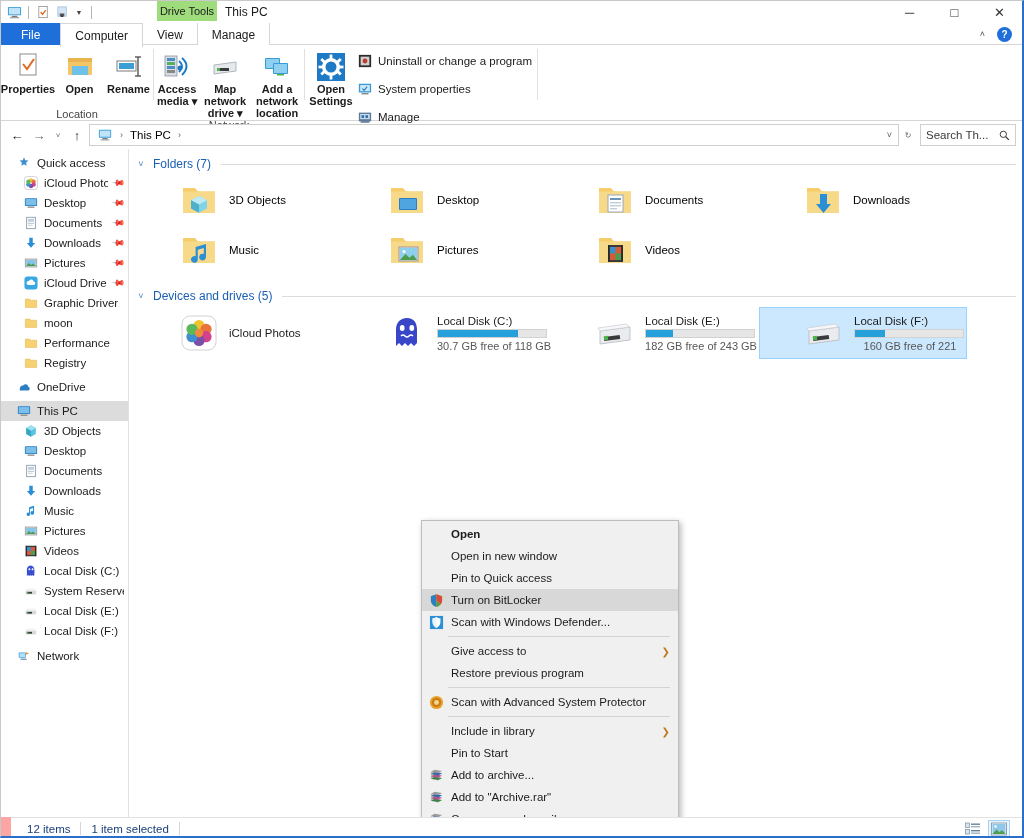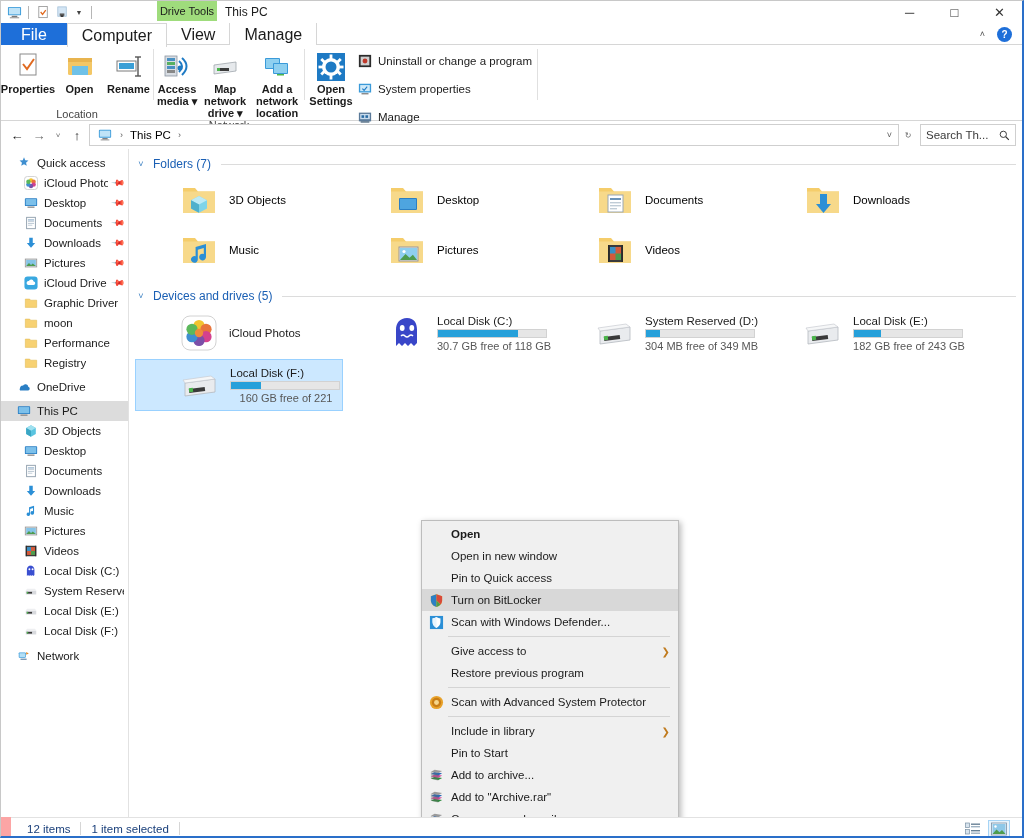--- a/index.html
+++ b/index.html
@@ -50,21 +50,21 @@
   }
 
   
   .tabstrip {
     height: 22px; background: #ffffff; position: relative;
     border-bottom: 1px solid #d6d6d6;
     display: flex; align-items: stretch;
   }
   .tab {
     padding: 0 14px; display: flex; align-items: center;
-    font-size: 16px; color: #1b1b1b; height: 24px; position: relative;
+    font-size: 12px; color: #1b1b1b; height: 24px; position: relative;
   }
   .tab.file { background: #1e6fd9; color: #fff; padding: 0 20px; }
   .tab.active {
     background: #ffffff; border-left: 1px solid #d6d6d6;
     border-right: 1px solid #d6d6d6; border-top: 1px solid #d6d6d6;
     margin-bottom: -1px; z-index: 2;
   }
   .tab.ctx { background: #ffffff; border-left: 1px solid #d6d6d6; border-right: 1px solid #d6d6d6; }
   .ribbon-right { position: absolute; right: 4px; top: 0; height: 22px; display: flex; align-items: center; gap: 8px; }
   .chev-up { font-size: 9px; color: #555; padding: 0 4px; }
@@ -853,37 +853,20 @@
           </span>
           <span class="drive-txt">
             <span class="drive-name">Local Disk (C:)</span>
             <span class="meter">
                 <i style="width:74%"></i>
               </span>
             <span class="drive-free">30.7 GB free of 118 GB</span>
           </span>
         </div>
 
-        <div class="drive-cell">
-          <span class="icon48">
-            <svg width="40" height="30" viewBox="0 0 40 30">
-                <path d="M5 13 L35 9 L35 22 L5 26 Z" fill="#e9ebee" stroke="#b4b9bf" stroke-width="0.8"></path>
-                <path d="M5 13 L35 9 L31 6 L3 10 Z" fill="#f6f7f8" stroke="#c8ccd1" stroke-width="0.7"></path>
-                <rect x="9" y="18" width="16" height="4" fill="#3a3a3a" transform="rotate(-7 17 20)"></rect>
-                <rect x="9" y="18" width="4" height="4" fill="#4bb54b" transform="rotate(-7 11 20)"></rect>
-              </svg>
-          </span>
-          <span class="drive-txt">
-            <span class="drive-name">System Reserved (D:)</span>
-            <span class="meter">
-                <i style="width:13%"></i>
-              </span>
-            <span class="drive-free">304 MB free of 349 MB</span>
-          </span>
-        </div>
 
         <div class="drive-cell">
           <span class="icon48">
             <svg width="40" height="30" viewBox="0 0 40 30">
                 <path d="M5 13 L35 9 L35 22 L5 26 Z" fill="#e9ebee" stroke="#b4b9bf" stroke-width="0.8"></path>
                 <path d="M5 13 L35 9 L31 6 L3 10 Z" fill="#f6f7f8" stroke="#c8ccd1" stroke-width="0.7"></path>
                 <rect x="9" y="18" width="16" height="4" fill="#3a3a3a" transform="rotate(-7 17 20)"></rect>
                 <rect x="9" y="18" width="4" height="4" fill="#4bb54b" transform="rotate(-7 11 20)"></rect>
               </svg>
           </span>

